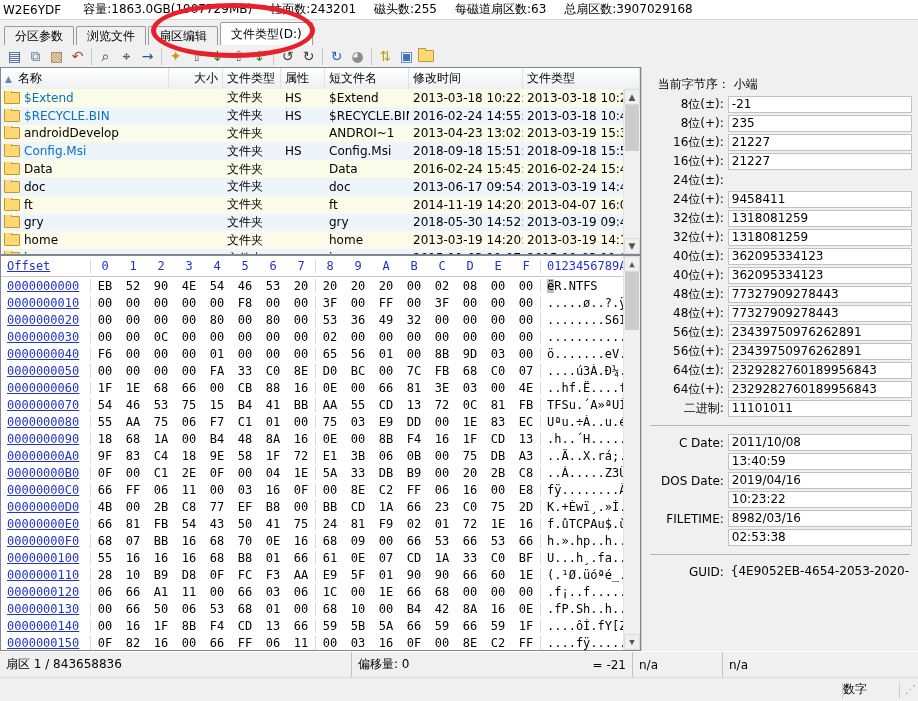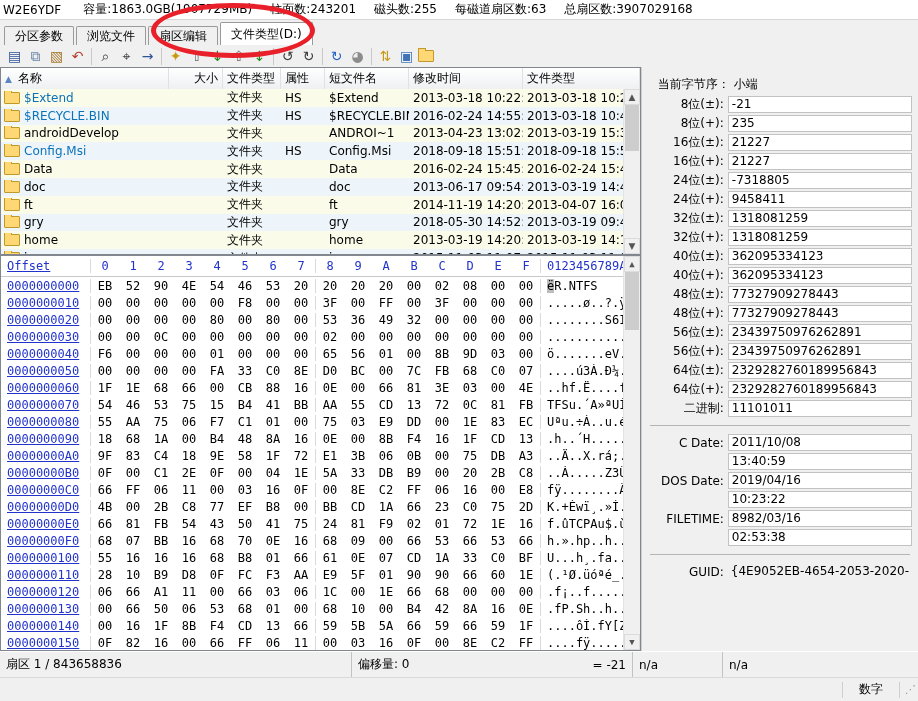--- a/index.html
+++ b/index.html
@@ -85,21 +85,21 @@
   
   .status-bar{height:25px;display:flex;background:#f0f0f0;border-top:1px solid #ffffff;align-items:stretch;}
   .sseg{border-right:1px solid #c2c2c2;display:flex;align-items:center;padding:0 6px;
     white-space:nowrap;box-sizing:border-box;}
   .seg-sector{width:352px;}
   .seg-offset{width:281px;justify-content:space-between;}
   .seg-na1{width:90px;}
   .seg-na2{flex:1;border-right:none;}
   .bottom-bar{height:23px;background:#f0f0f0;border-top:1px solid #d9d9d9;display:flex;align-items:center;}
   .bsep{width:1px;height:16px;background:#cfcfcf;}
-  .bcell{width:56px;text-align:center;}
+  .bcell{width:56px;}
   .grip{width:16px;text-align:right;color:#9a9a9a;font-size:11px;padding-right:2px;}
   .bspacer{flex:1;}
 </style>
 </head>
 <body>
 
 <div class="title-bar">
   <span class="app">W2E6YDF</span>
   <span>容量:1863.0GB(1907729MB)</span>
   <span>柱面数:243201</span>
@@ -869,21 +869,20 @@
         <div class="irow">
           <span class="ilabel">16位(±):</span>
           <div class="ival">21227</div>
         </div>
         <div class="irow">
           <span class="ilabel">16位(+):</span>
           <div class="ival">21227</div>
         </div>
         <div class="irow">
           <span class="ilabel">24位(±):</span>
-          <div class="ival">-7318805</div>
         </div>
         <div class="irow">
           <span class="ilabel">24位(+):</span>
           <div class="ival">9458411</div>
         </div>
         <div class="irow">
           <span class="ilabel">32位(±):</span>
           <div class="ival">1318081259</div>
         </div>
         <div class="irow">

